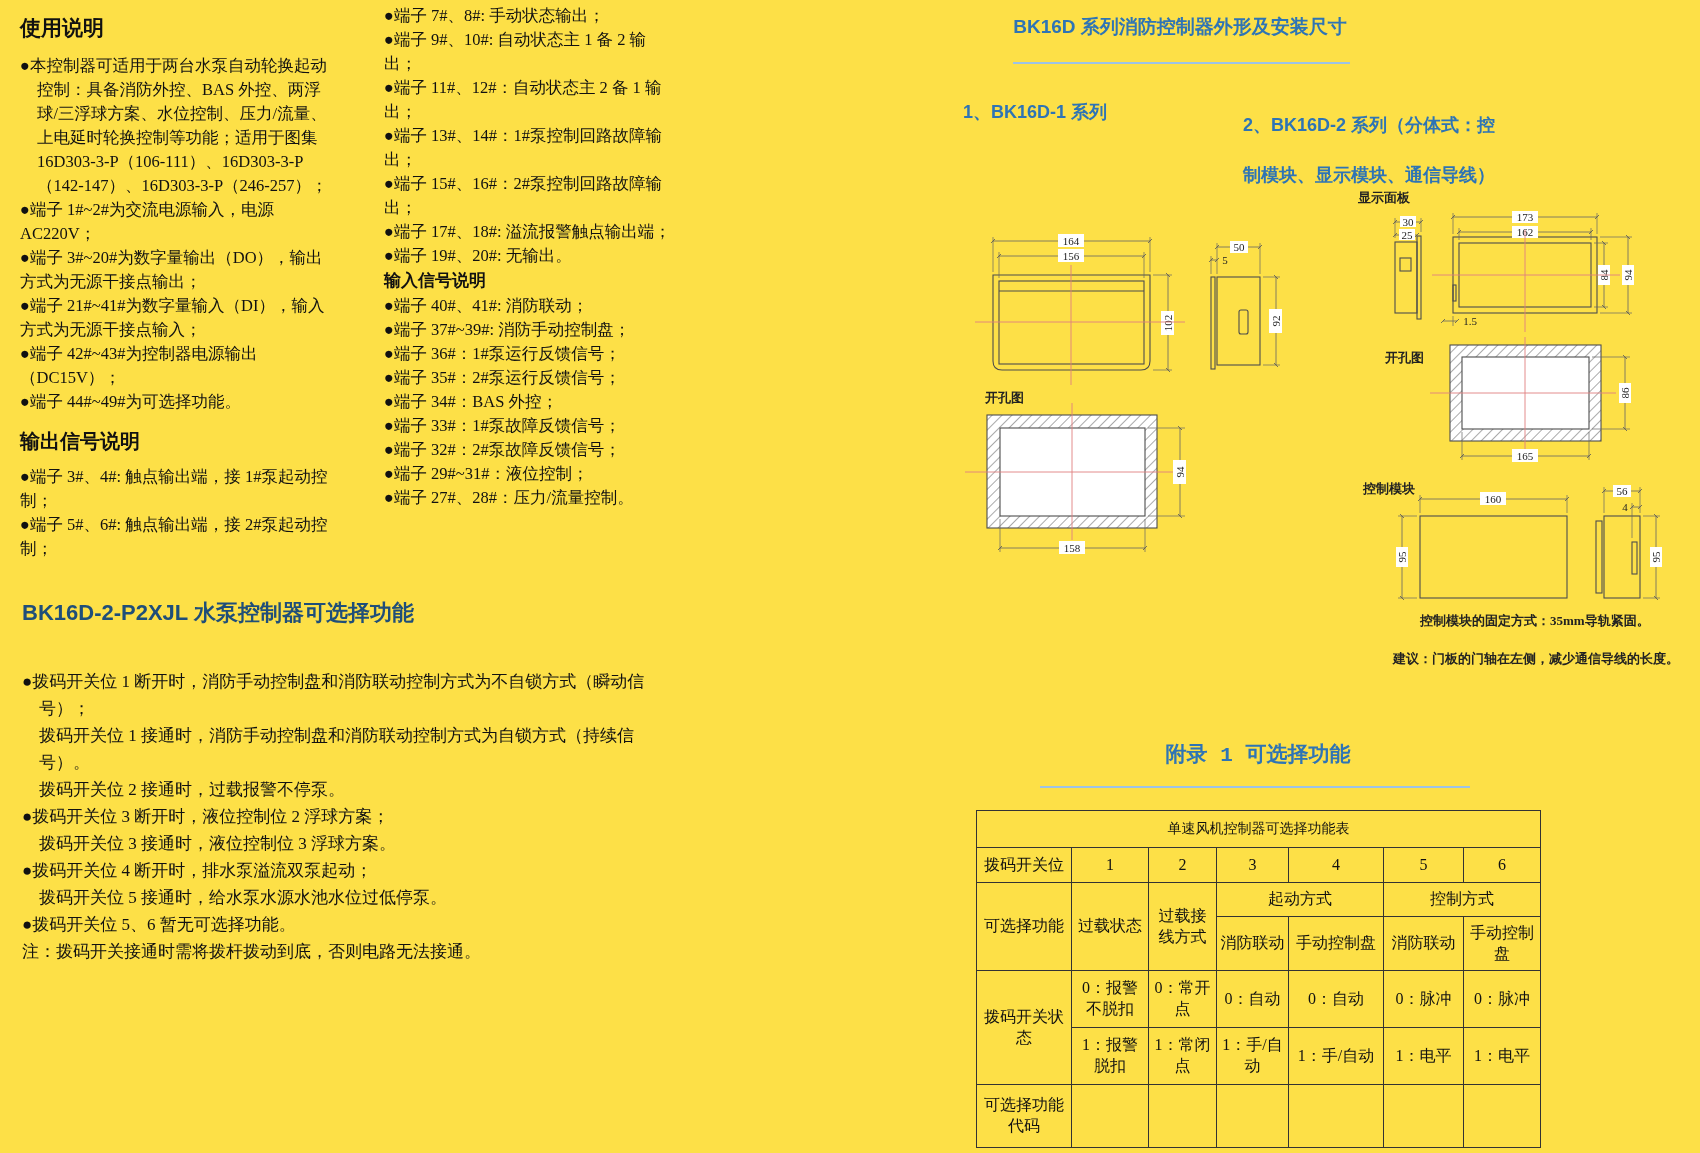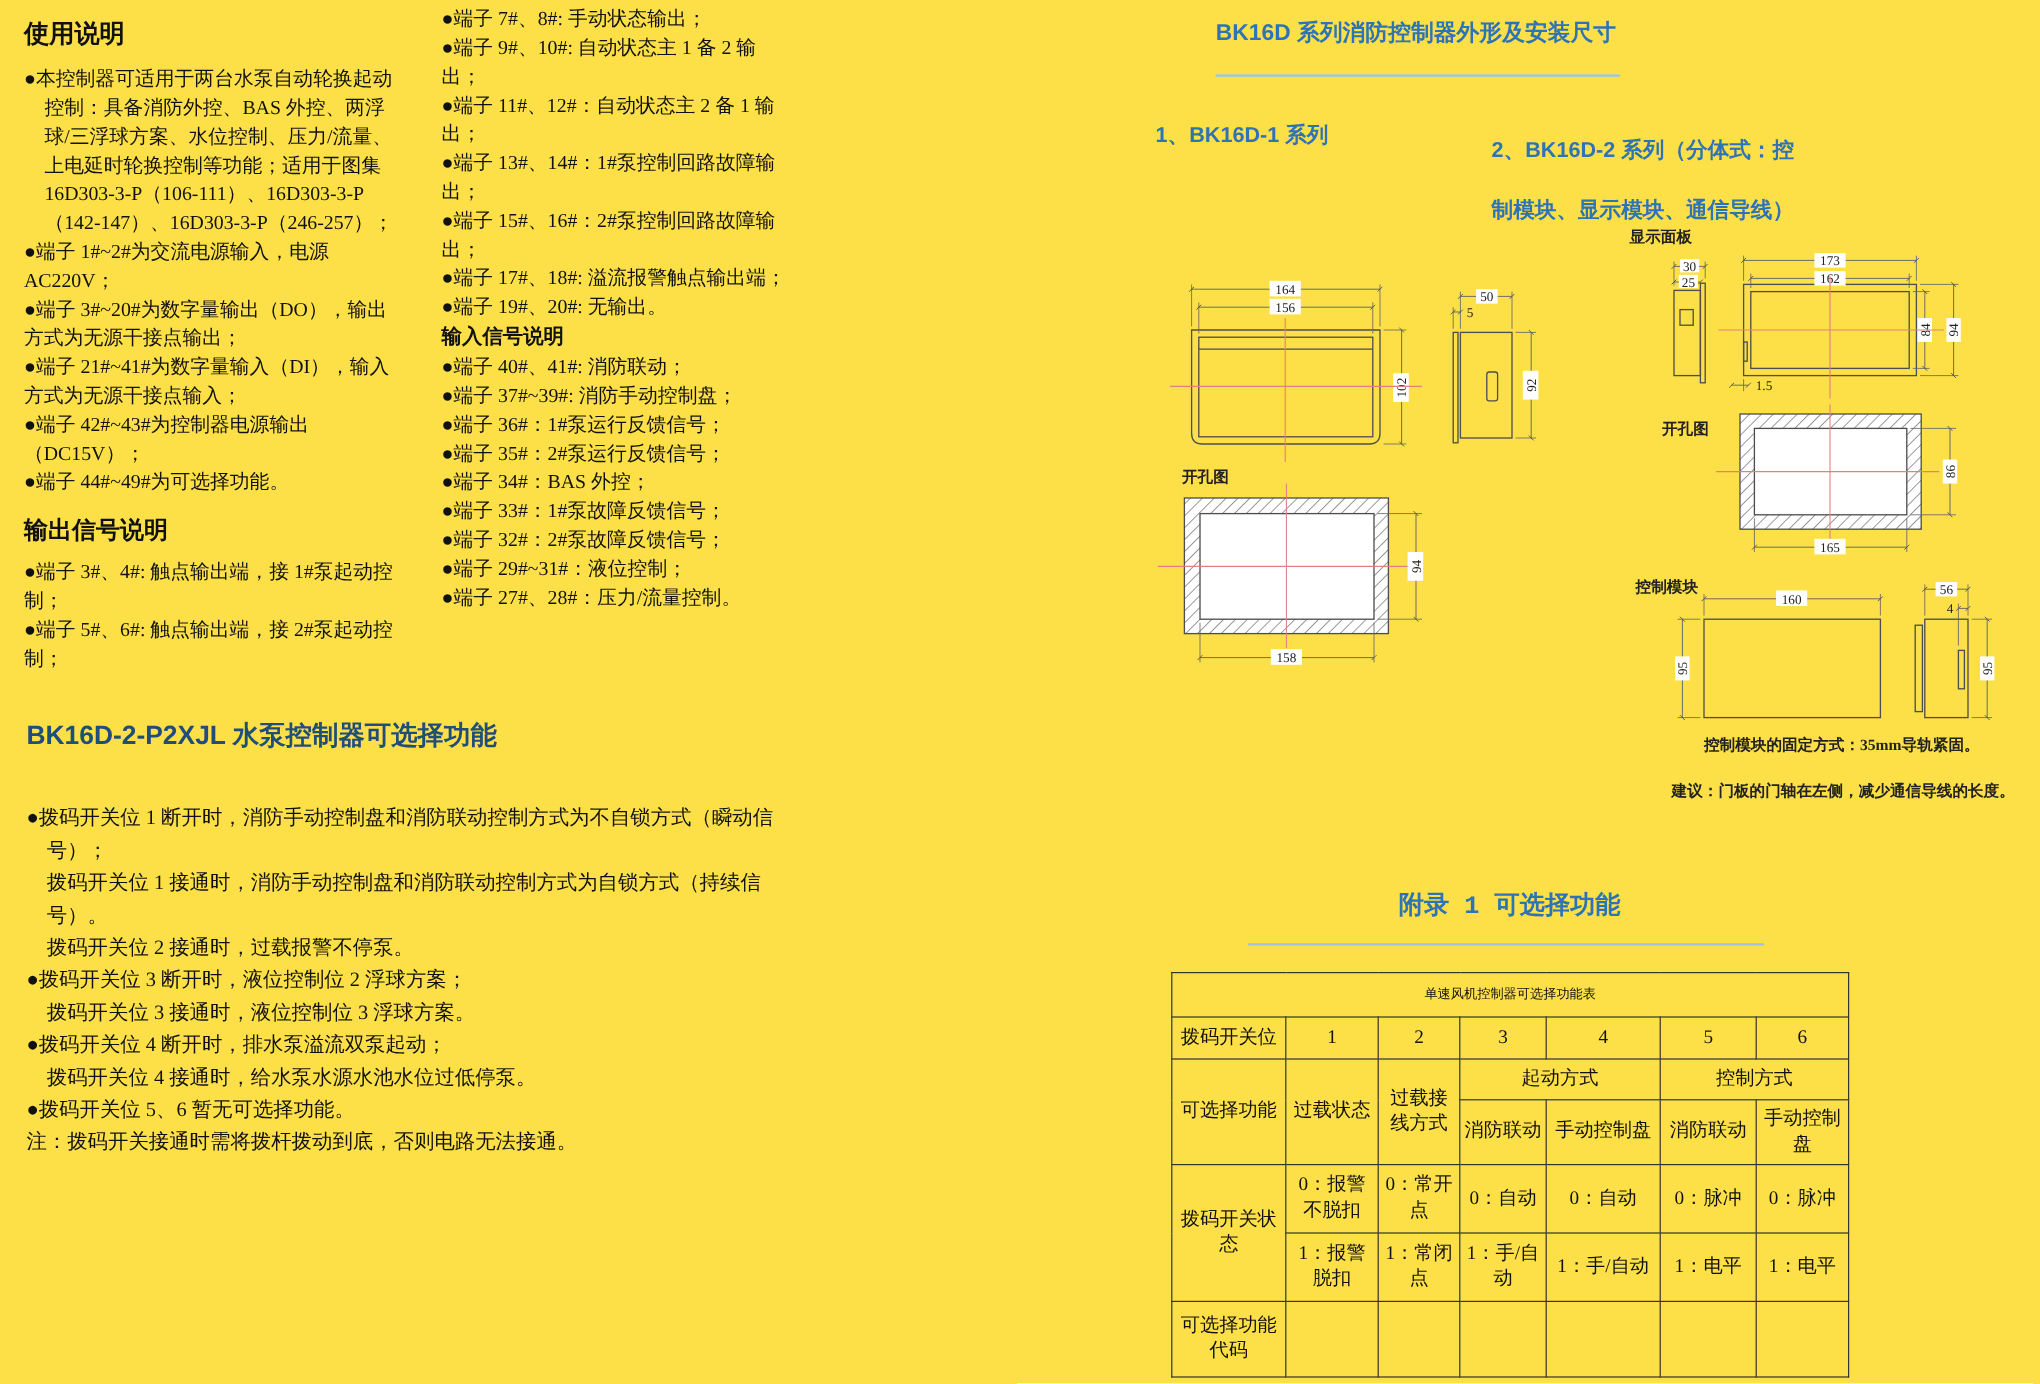--- a/index.html
+++ b/index.html
@@ -1,20 +1,20 @@
 <!DOCTYPE html>
 <html><head>
 <meta charset="utf-8">
 <style>
   html,body{margin:0;padding:0;background:#fff;}
   .page{position:relative;width:1700px;height:1153px;background:#fde047;overflow:hidden;
         font-family:"Liberation Serif",serif;color:#1a1a1a;}
   
   .col1{position:absolute;left:20px;top:14px;width:310px;}
-  .col2{position:absolute;left:368px;top:4px;width:292px;font-family:Liberation Serif, serif;}
+  .col2{position:absolute;left:384px;top:4px;width:292px;font-family:Liberation Serif, serif;}
   .h-black{font-family:"Liberation Sans",sans-serif;font-weight:bold;font-size:21px;color:#111;margin:0 0 12px 0;}
   .h-black.h2{margin:14px 0 10px 0;font-size:20px;}
   .t{margin:0;font-size:16.5px;line-height:24px;color:#111;}
   .t.hang{text-indent:-17px;padding-left:17px;}
   .subhead{font-size:17px;line-height:26px;font-weight:bold;color:#111;}
   
   .optional{position:absolute;left:22px;top:598px;width:652px;}
   .h-blue-left{font-family:"Liberation Sans",sans-serif;font-weight:bold;font-size:22px;color:#1F4E79;margin:0 0 40px 0;}
   .ob{margin:0;font-size:17px;line-height:27px;text-indent:-17px;padding-left:17px;color:#111;}
   .oc{margin:0;font-size:17px;line-height:27px;padding-left:17px;color:#111;}
@@ -30,21 +30,21 @@
   .drawings{position:absolute;left:880px;top:190px;width:790px;height:490px;}
   .note1{position:absolute;left:1420px;top:612px;font-size:13px;font-weight:bold;color:#222;}
   .note2{position:absolute;left:1393px;top:650px;font-size:13px;font-weight:bold;color:#222;}
   .apx-title{position:absolute;left:1058px;top:740px;width:400px;text-align:center;
              font-family:Liberation Mono, monospace;font-weight:bold;font-size:21px;color:#2E74B5;}
   .apx-underline{position:absolute;left:1040px;top:786px;width:430px;height:2px;background:#9DC3E6;}
   
   table.apx{position:absolute;left:976px;top:810px;width:564px;border-collapse:collapse;
             font-size:16px;color:#111;table-layout:fixed;}
   table.apx td{border:1px solid #333;text-align:center;vertical-align:middle;padding:1px 3px;line-height:1.3;}
-  tr.cap td{height:34px;font-size:11px;}
+  tr.cap td{height:34px;font-size:14px;}
   tr.rswitch td{height:32px;}
   tr.rgrp td{height:31px;}
   tr.rsub td{height:51px;}
   tr.rst td{height:54px;}
   tr.rcode td{height:60px;}
   
   .ln{stroke:#4d4d4d;stroke-width:1.1;fill:none;}
   .lnf{stroke:#4d4d4d;stroke-width:1.1;fill:#ffffff;}
   .dim{stroke:#666;stroke-width:0.8;fill:none;marker-start:url(#tk);marker-end:url(#tk);}
   .ext{stroke:#666;stroke-width:0.7;fill:none;}
@@ -92,21 +92,21 @@
   </div>
 
   <div class="optional">
     <div class="h-blue-left">BK16D-2-P2XJL 水泵控制器可选择功能</div>
     <p class="ob">●拨码开关位 1 断开时，消防手动控制盘和消防联动控制方式为不自锁方式（瞬动信号）；</p>
     <p class="oc">拨码开关位 1 接通时，消防手动控制盘和消防联动控制方式为自锁方式（持续信号）。</p>
     <p class="oc">拨码开关位 2 接通时，过载报警不停泵。</p>
     <p class="ob">●拨码开关位 3 断开时，液位控制位 2 浮球方案；</p>
     <p class="oc">拨码开关位 3 接通时，液位控制位 3 浮球方案。</p>
     <p class="ob">●拨码开关位 4 断开时，排水泵溢流双泵起动；</p>
-    <p class="oc">拨码开关位 4 接通时，给水泵水源水池水位过低停泵。</p>
+    <p class="oc">拨码开关位 5 接通时，给水泵水源水池水位过低停泵。</p>
     <p class="ob">●拨码开关位 5、6 暂无可选择功能。</p>
     <p class="on">注：拨码开关接通时需将拨杆拨动到底，否则电路无法接通。</p>
   </div>
 
   <div class="r-title">BK16D 系列消防控制器外形及安装尺寸</div>
   <div class="r-underline"></div>
   <div class="series1">1、BK16D-1 系列</div>
   <div class="series2">2、BK16D-2 系列（分体式：控制模块、显示模块、通信导线）</div>
 
   <svg class="drawings" viewBox="0 0 790 490" xmlns="http://www.w3.org/2000/svg">

